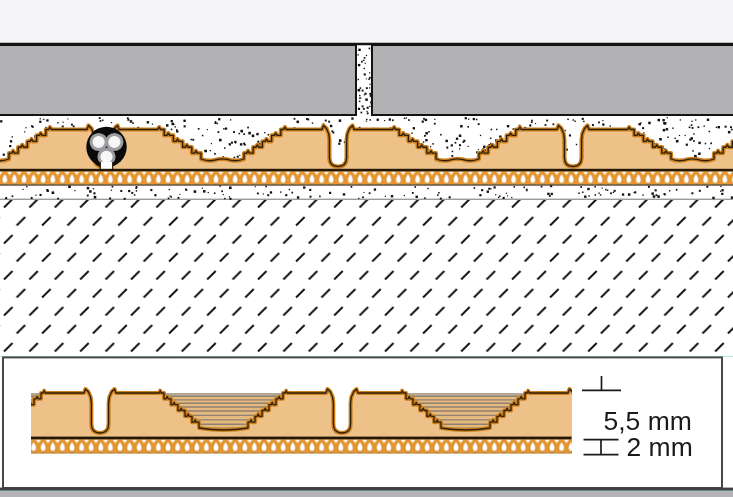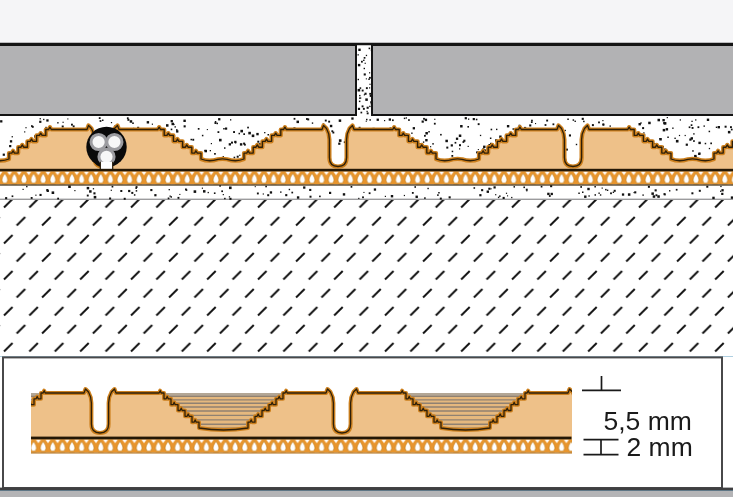--- a/index.html
+++ b/index.html
@@ -1,16 +1,16 @@
 <!DOCTYPE html>
 <html><head>
 <meta charset="utf-8">
 <style>
   html,body{margin:0;padding:0;background:#ffffff;}
-  .stage{position:relative;width:733px;height:497px;overflow:hidden;background:#0369a1;}
+  .stage{position:relative;width:733px;height:497px;overflow:hidden;background:#14b8a6;}
   svg{display:block;}
   text.dim{font-family:"Liberation Sans",sans-serif;fill:#1a1a1a;}
 </style>
 </head>
 <body>
 
 <div class="stage">
 <svg id="cv" width="733" height="497" viewBox="0 0 733 497">
   <defs>
     <pattern id="hatch" width="25.4" height="36" patternUnits="userSpaceOnUse" patternTransform="translate(2,192)">

